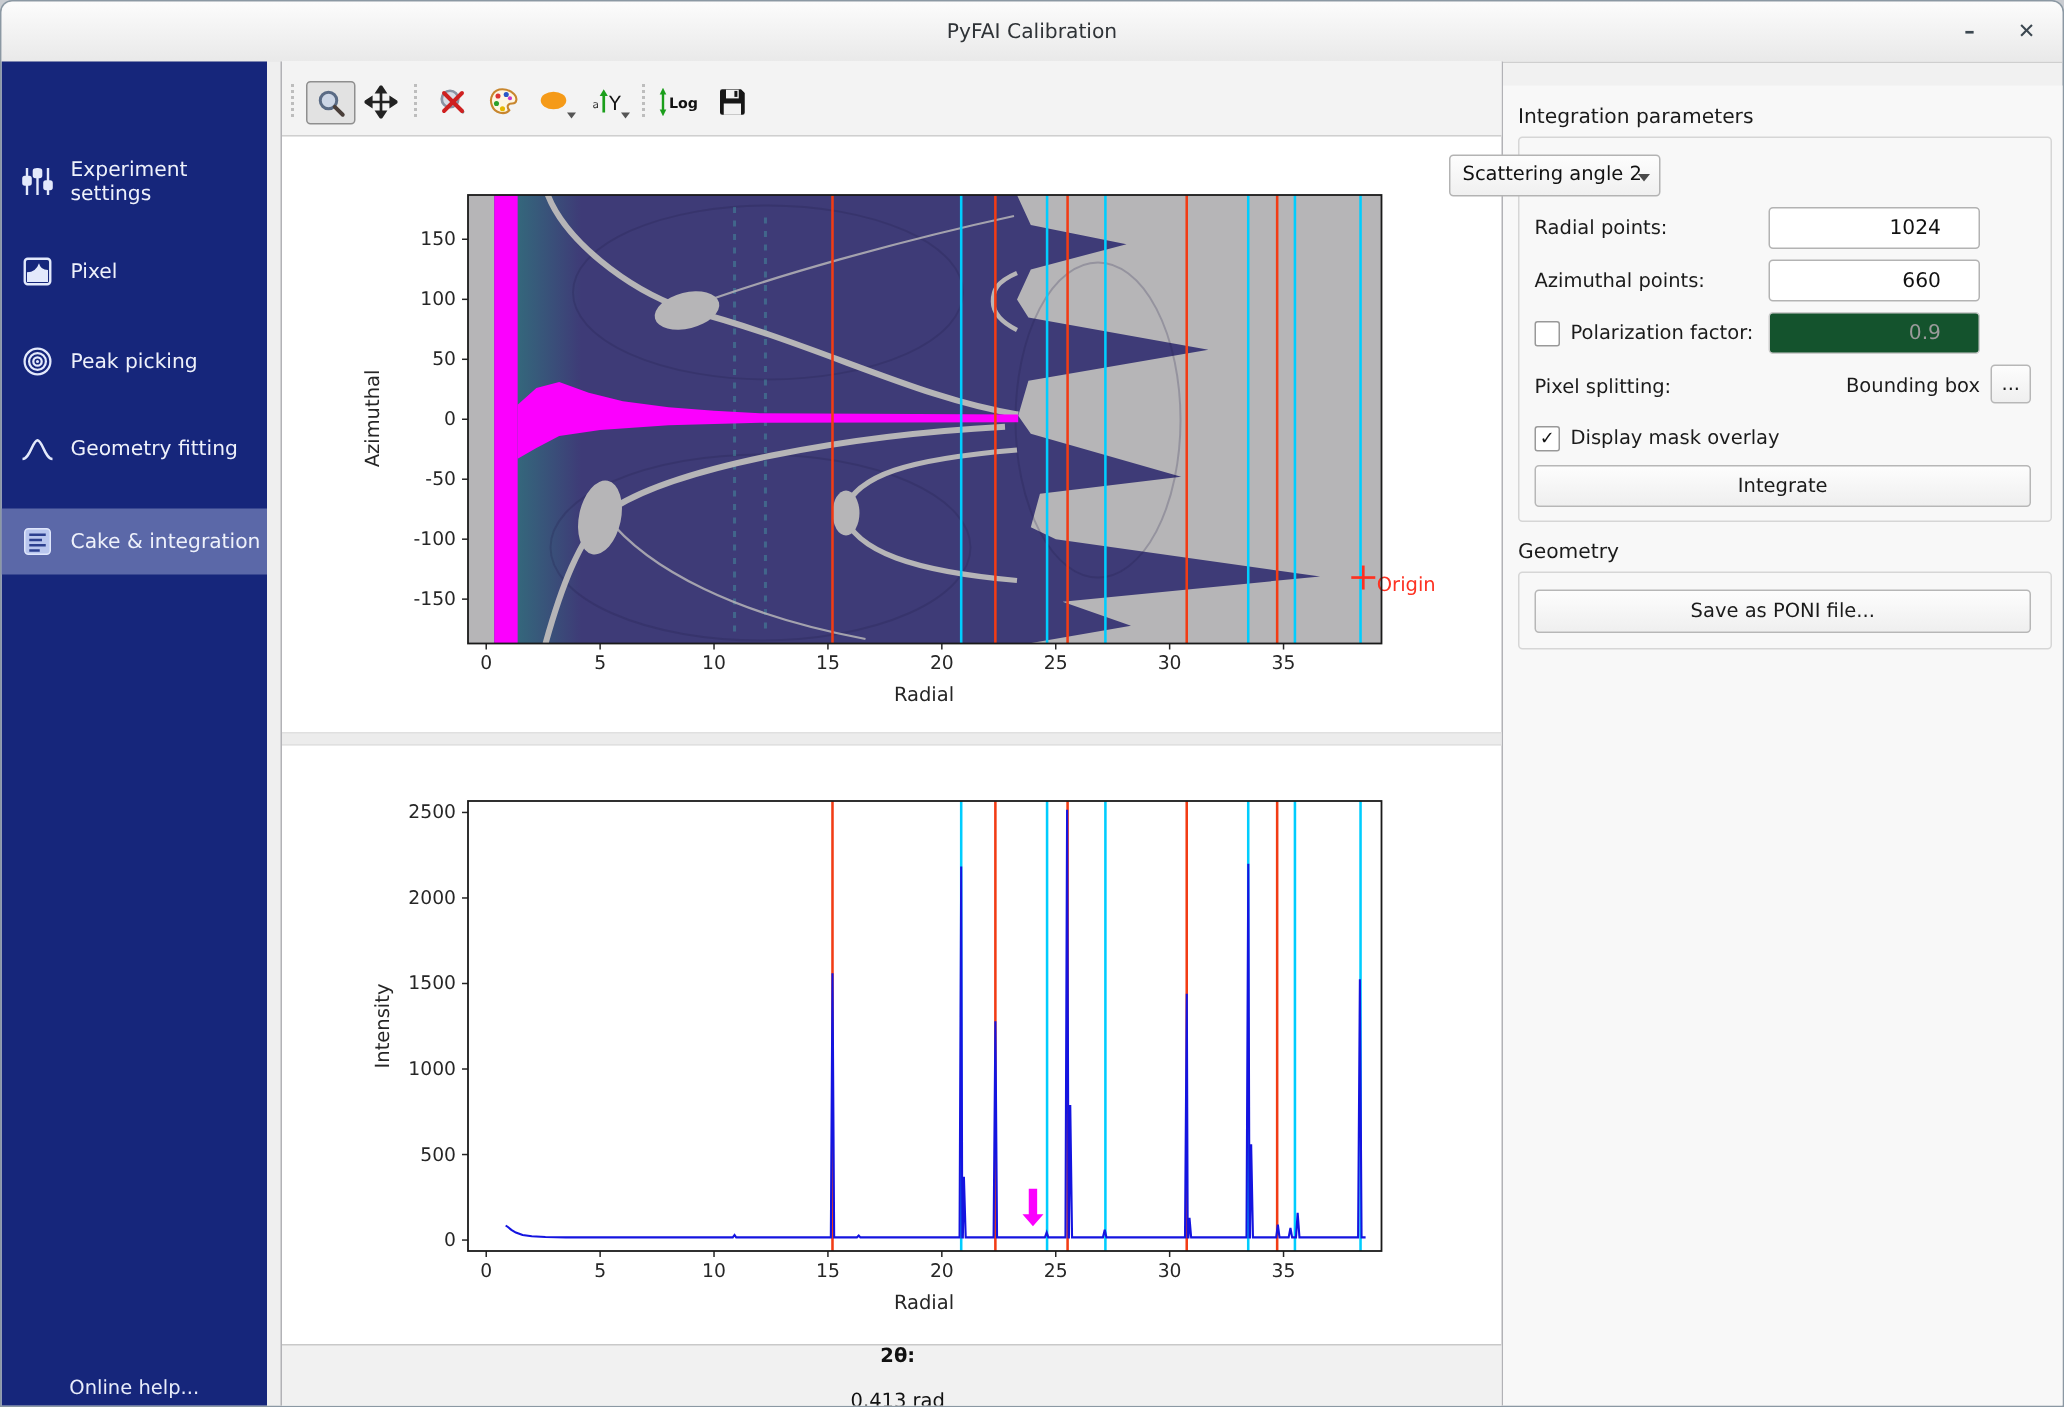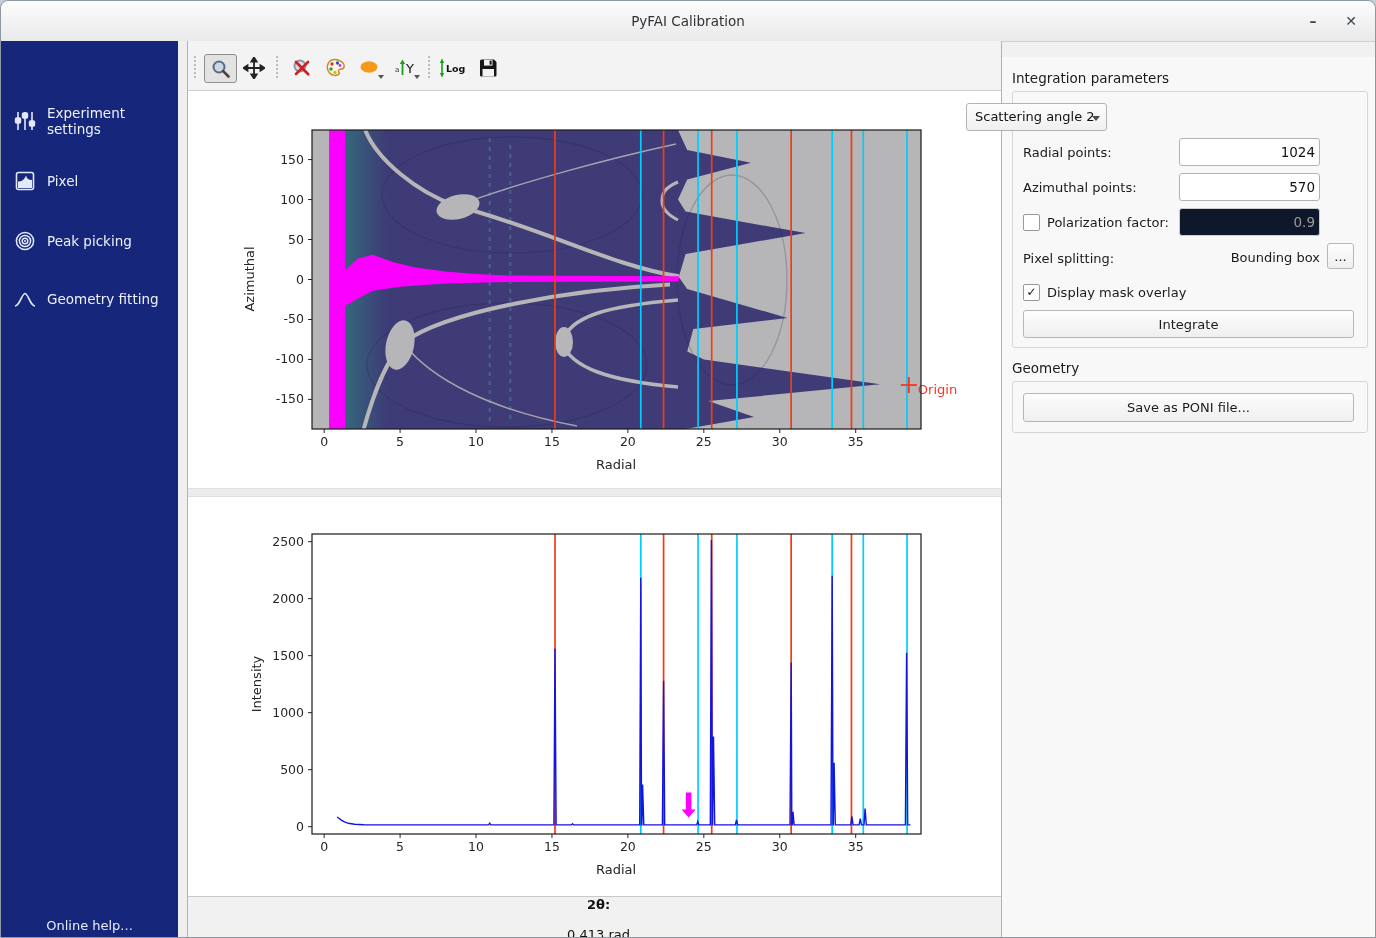--- a/index.html
+++ b/index.html
@@ -41,22 +41,22 @@
   #statusbar b{font-weight:bold;}
   #statusbar .gap{width:14px;}
   
   #rightpanel{position:absolute;left:1001px;top:40px;width:375px;height:898px;background:#f8f8f8;margin-top:16px;}
   .group-title{position:absolute;left:10px;font-size:13.5px;color:#1b1b1b;}
   .groupbox{position:absolute;left:10px;width:356px;border:1px solid #d6d6d6;border-radius:3px;box-sizing:border-box;}
   .prow{position:absolute;left:10px;right:14px;height:28px;display:flex;align-items:center;}
   .plabel{font-size:13px;color:#1b1b1b;}
   .pctl{position:absolute;right:47px;width:141px;height:28px;box-sizing:border-box;}
   .input{border:1px solid #b3b3b3;border-radius:3px;background:#fff;font-size:13.5px;color:#111;
-         text-align:right;padding:0 4px;line-height:26px;height:28px;box-sizing:border-box;}
-  .input.disabled{background:#0f172a;color:#9b9b9b;border-color:#cccccc;}
+         text-align:right;padding:0 25px;line-height:26px;height:28px;box-sizing:border-box;}
+  .input.disabled{background:#14532d;color:#9b9b9b;border-color:#cccccc;}
   .dropdown{border:1px solid #b3b3b3;border-radius:3px;background:linear-gradient(#fdfdfd,#f0f0f0);
             font-size:13px;color:#111;line-height:26px;height:28px;box-sizing:border-box;padding:0 18px 0 8px;
             white-space:nowrap;overflow:hidden;position:relative;}
   .dropdown .dcaret{position:absolute;right:6px;top:12px;width:0;height:0;border-left:4px solid transparent;
             border-right:4px solid transparent;border-top:5px solid #4a4a4a;}
   .btn{border:1px solid #b7b7b7;border-radius:3px;background:linear-gradient(#fdfdfd,#efefef);
        font-size:13px;color:#1b1b1b;text-align:center;box-sizing:border-box;display:flex;align-items:center;justify-content:center;}
   .checkbox{width:15px;height:15px;border:1px solid #999;border-radius:2px;background:#fff;margin-right:7px;
             font-size:12px;line-height:14px;text-align:center;color:#111;flex:0 0 auto;}
   .rightval{position:absolute;right:47px;font-size:13px;color:#1b1b1b;}
@@ -110,20 +110,34 @@
       </span>
       <span class="slabel">Peak picking</span>
     </div>
     <div class="side-item" style="top:236px">
       <span class="sicon">
         <svg width="24" height="24" viewBox="0 0 24 24">
             <path d="M2,19 C7,19 8.5,7 12,6.5 C15.5,7 17,19 22,19" fill="none" stroke="#e3e9fb" stroke-width="1.7"></path>
           </svg>
       </span>
       <span class="slabel">Geometry fitting</span>
+    </div>
+    <div class="side-item selected" style="top:298px">
+      <span class="sicon">
+        <svg width="24" height="24" viewBox="0 0 24 24">
+            <rect x="3.5" y="3.5" width="17" height="17" rx="2.5" fill="#b9c6ee" stroke="#dfe6fb" stroke-width="1"></rect>
+          <g stroke="#2c3f8f" stroke-width="1.7">
+              <line x1="6.5" y1="7.5" x2="17.5" y2="7.5"></line>
+              <line x1="6.5" y1="11" x2="15" y2="11"></line>
+          <line x1="6.5" y1="14.5" x2="17.5" y2="14.5"></line>
+              <line x1="6.5" y1="18" x2="13.5" y2="18"></line>
+            </g>
+          </svg>
+      </span>
+      <span class="slabel">Cake &amp; integration</span>
     </div>
     <div id="online-help">Online help...</div>
   </div>
   <div id="sidebar-gap"></div>
 
   <div id="center">
 
     <div id="toolbar">
       <div class="grip" style="left:6px"></div>
       <div class="tbtn active" style="left:16px">
@@ -361,21 +375,21 @@
         <span>Scattering angle 2</span>
         <span class="dcaret"></span>
       </div>
       <div class="prow" style="top:46px">
         <span class="plabel">Radial points:</span>
       </div>
       <div class="pctl input" style="top:46px">1024</div>
       <div class="prow" style="top:81px">
         <span class="plabel">Azimuthal points:</span>
       </div>
-      <div class="pctl input" style="top:81px">570</div>
+      <div class="pctl input" style="top:81px">660</div>
       <div class="prow" style="top:116px">
         <span class="checkbox"></span>
         <span class="plabel">Polarization factor:</span>
       </div>
       <div class="pctl input disabled" style="top:116px">0.9</div>
       <div class="prow" style="top:152px">
         <span class="plabel">Pixel splitting:</span>
       </div>
       <div class="rightval" style="top:158px">Bounding box</div>
       <div class="btn" style="position:absolute;right:13px;top:151px;width:27px;height:26px">...</div>

